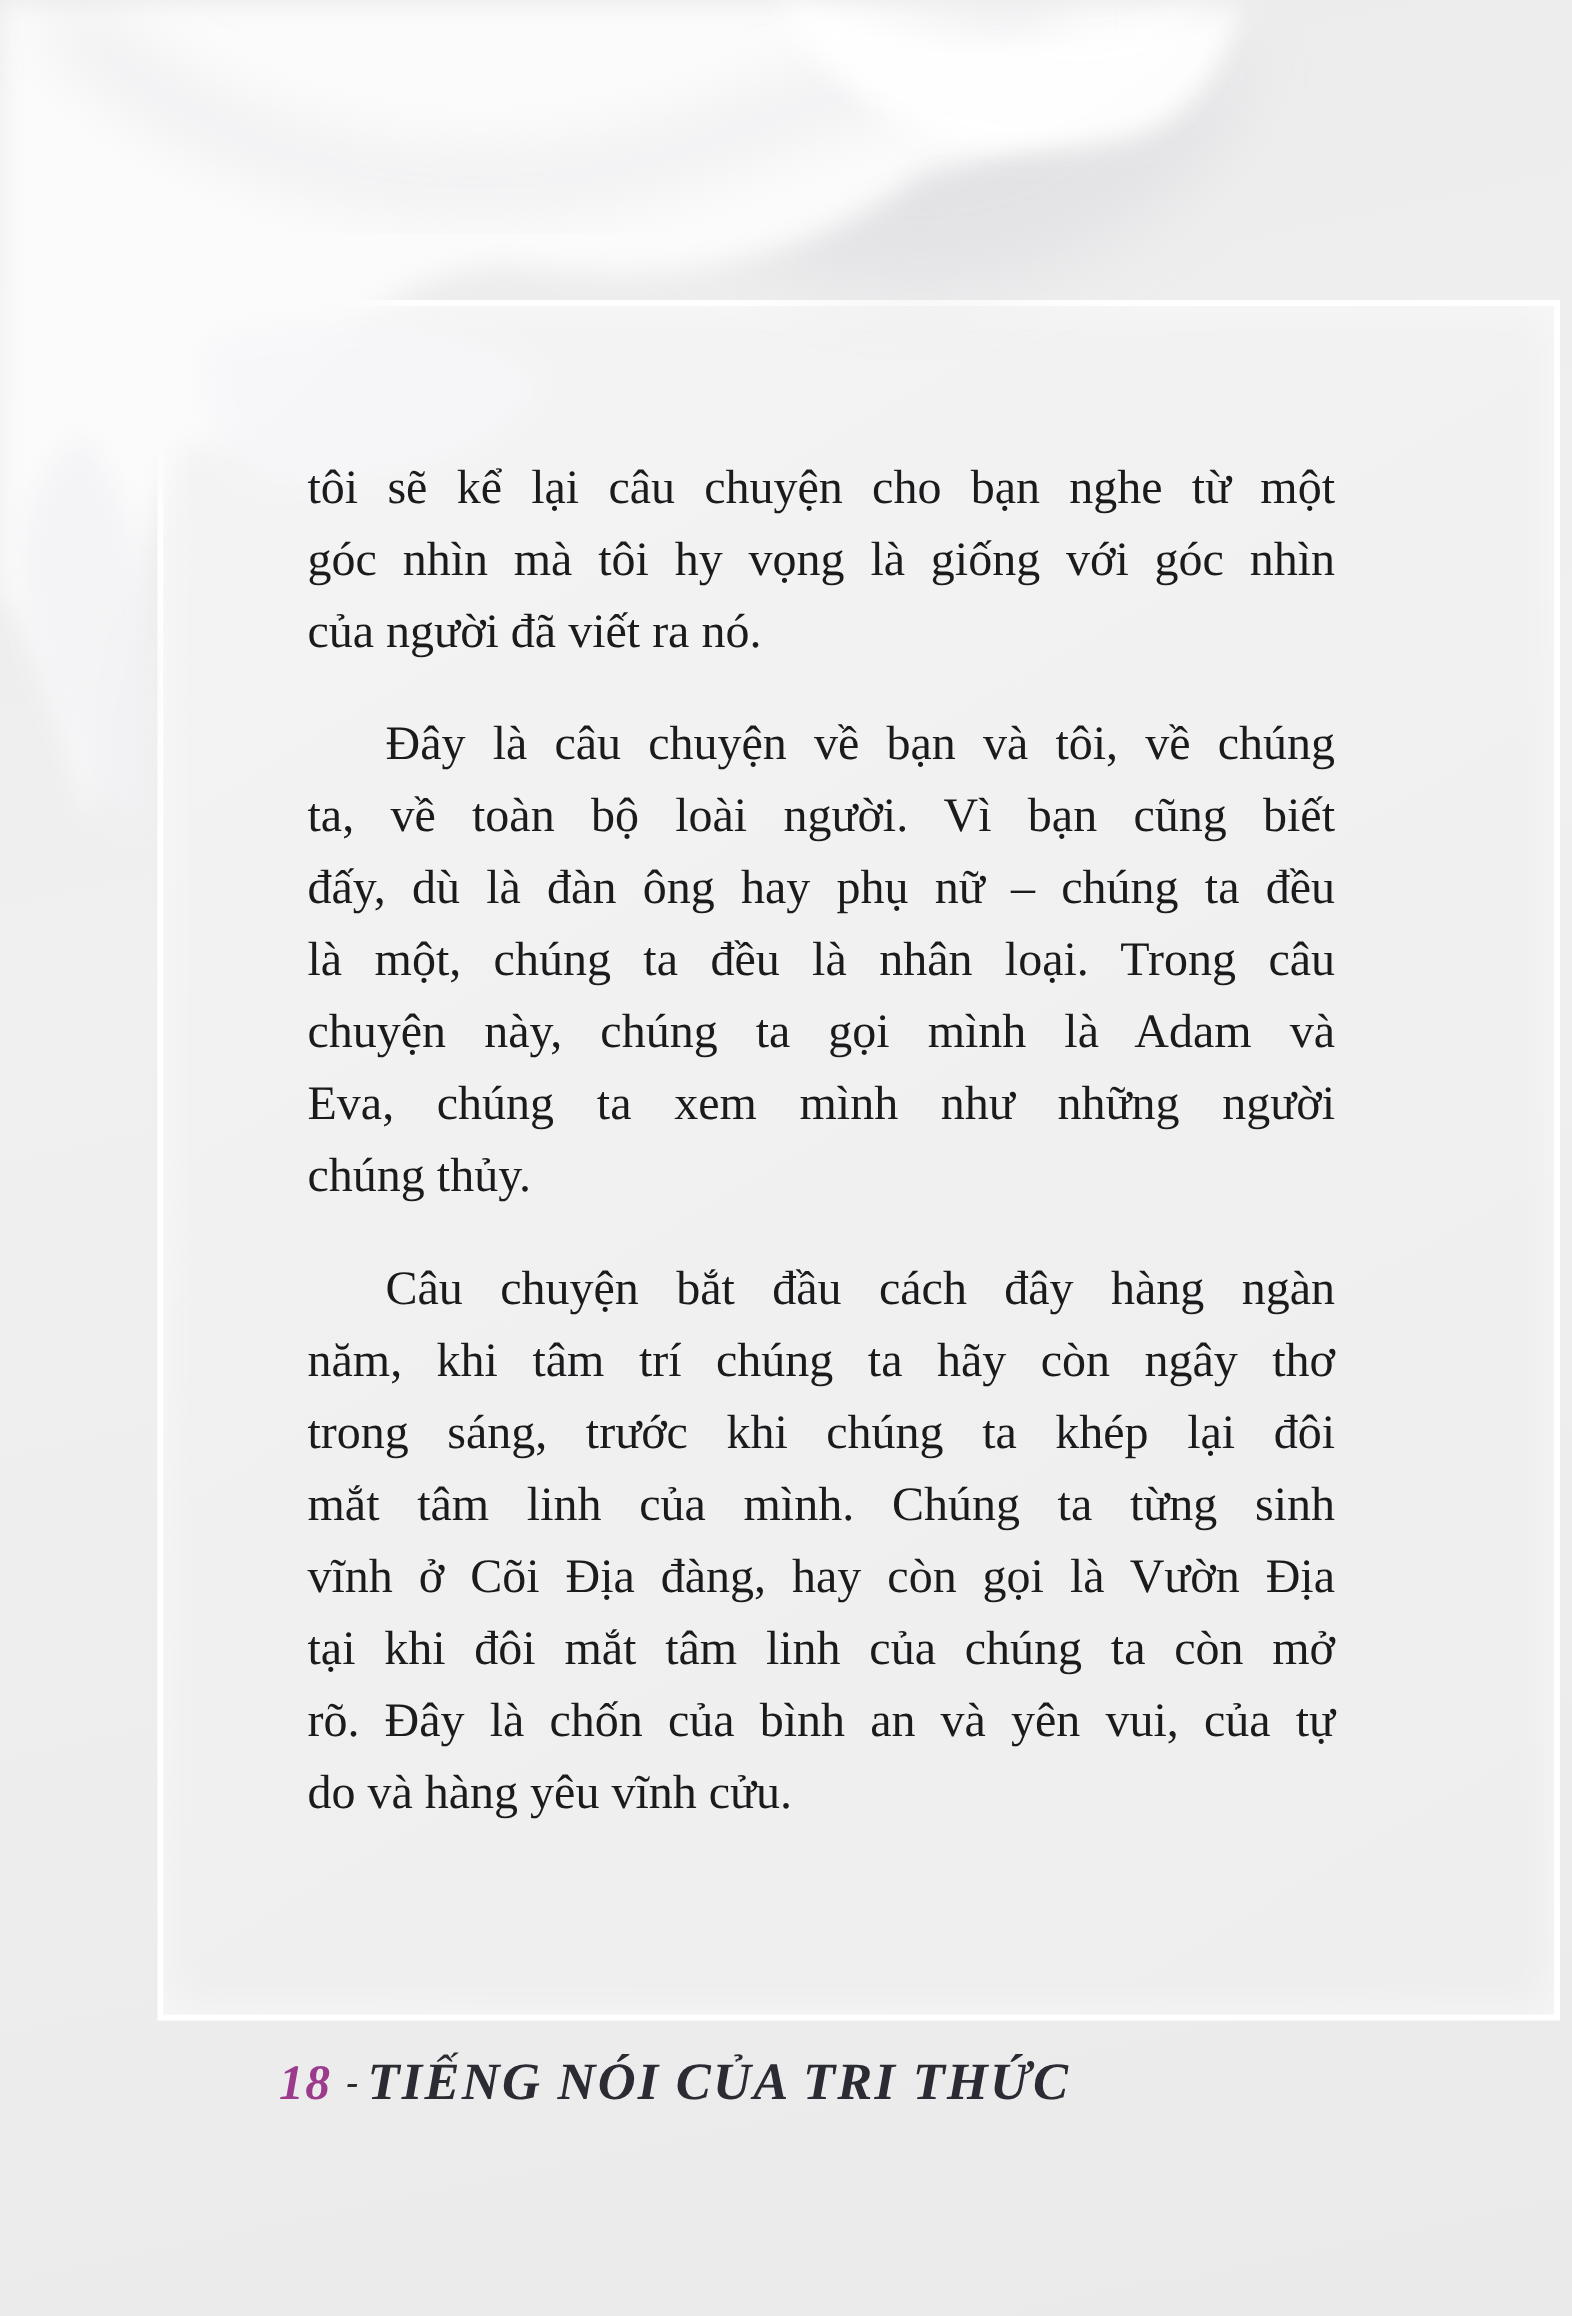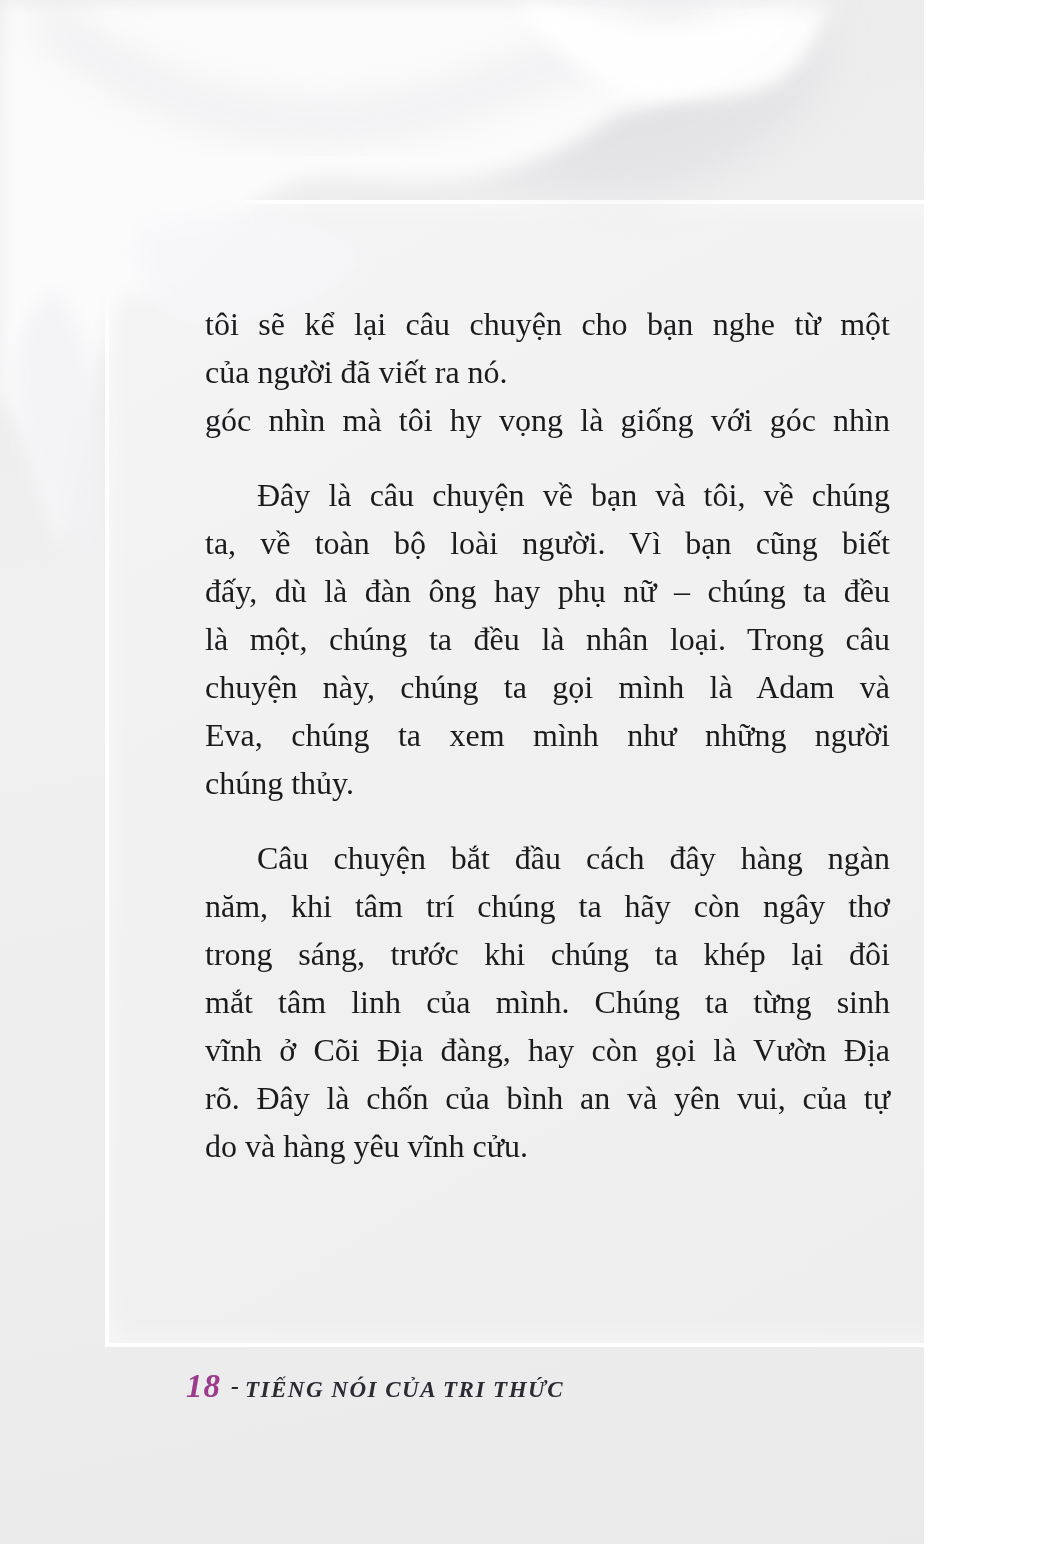--- a/index.html
+++ b/index.html
@@ -5,21 +5,21 @@
   html, body {
     margin: 0;
     padding: 0;
     width: 1048px;
     height: 1544px;
     overflow: hidden;
     font-family: "Liberation Serif", serif;
   }
   .stage {
     position: relative;
-    width: 924px;
+    width: 1048px;
     height: 1544px;
     background: linear-gradient(168deg, #ebebec 0%, #f0f0f1 38%, #ededee 72%, #eaeaeb 100%);
     overflow: hidden;
   }
   
   .frame {
     position: absolute;
     left: 105px;
     top: 200px;
     width: 935px;
@@ -71,21 +71,21 @@
   .footer .pn {
     font-size: 33px;
     letter-spacing: 1px;
   }
   .footer .sep {
     font-size: 24px;
     margin: 0 6px 0 10px;
     vertical-align: 3px;
   }
   .footer .title {
-    font-size: 23px;
+    font-size: 35px;
     letter-spacing: 1.5px;
   }
 </style>
 </head>
 <body>
 
 <div class="stage">
 
   <div class="frame" style="border-color: rgb(255, 255, 255);"></div>
 
@@ -102,38 +102,39 @@
     <path fill="#fbfbfc" filter="url(#blurSoft)" d="M0,0 L810,0 C770,55 690,100 615,115 C520,190 420,185 350,178 C300,173 255,195 222,235 C190,273 155,305 120,295 C95,360 72,455 60,550 C40,455 15,412 0,392 Z"></path>
     <path fill="none" stroke="#dadadd" stroke-width="24" opacity="0.55" filter="url(#blurWide)" d="M40,10 C150,120 320,150 470,95 C560,60 640,40 700,10"></path>
     <path fill="#ffffff" opacity="0.95" filter="url(#blurSoft)" d="M520,0 C560,80 650,120 760,90 C800,75 820,40 828,0 C730,40 620,30 520,0 Z"></path>
     <path fill="#f7f7f9" opacity="0.8" filter="url(#blurSoft)" d="M140,225 C230,200 330,215 360,255 C345,300 250,330 180,322 C140,305 125,258 140,225 Z"></path>
     <path fill="#f3f3f5" opacity="0.85" filter="url(#blurSoft)" d="M55,290 C95,340 110,420 92,555 C60,530 25,460 15,385 C12,340 28,310 55,290 Z"></path>
   </svg>
 
   <div class="text-block" style="color: rgb(27, 27, 29);">
       <div class="para">
         <div class="line">tôi sẽ kể lại câu chuyện cho bạn nghe từ một</div>
+        <div class="line">góc nhìn mà tôi hy vọng là giống với góc nhìn</div>
         <div class="line last">của người đã viết ra nó.</div>
-        <div class="line">góc nhìn mà tôi hy vọng là giống với góc nhìn</div>
       </div>
       <div class="para">
         <div class="line indent">Đây là câu chuyện về bạn và tôi, về chúng</div>
         <div class="line">ta, về toàn bộ loài người. Vì bạn cũng biết</div>
         <div class="line">đấy, dù là đàn ông hay phụ nữ – chúng ta đều</div>
         <div class="line">là một, chúng ta đều là nhân loại. Trong câu</div>
         <div class="line">chuyện này, chúng ta gọi mình là Adam và</div>
         <div class="line">Eva, chúng ta xem mình như những người</div>
         <div class="line last">chúng thủy.</div>
       </div>
       <div class="para">
         <div class="line indent">Câu chuyện bắt đầu cách đây hàng ngàn</div>
         <div class="line">năm, khi tâm trí chúng ta hãy còn ngây thơ</div>
         <div class="line">trong sáng, trước khi chúng ta khép lại đôi</div>
         <div class="line">mắt tâm linh của mình. Chúng ta từng sinh</div>
         <div class="line">vĩnh ở Cõi Địa đàng, hay còn gọi là Vườn Địa</div>
+        <div class="line">tại khi đôi mắt tâm linh của chúng ta còn mở</div>
         <div class="line">rõ. Đây là chốn của bình an và yên vui, của tự</div>
         <div class="line last">do và hàng yêu vĩnh cửu.</div>
       </div>
     </div>
 
   <div class="footer">
     <span class="pn" style="color: rgb(156, 58, 140);">18</span><span class="sep" style="color: rgb(43, 43, 51);">-</span><span class="title" style="color: rgb(43, 43, 51);">TIẾNG NÓI CỦA TRI THỨC</span>
   </div>
 
 </div>

